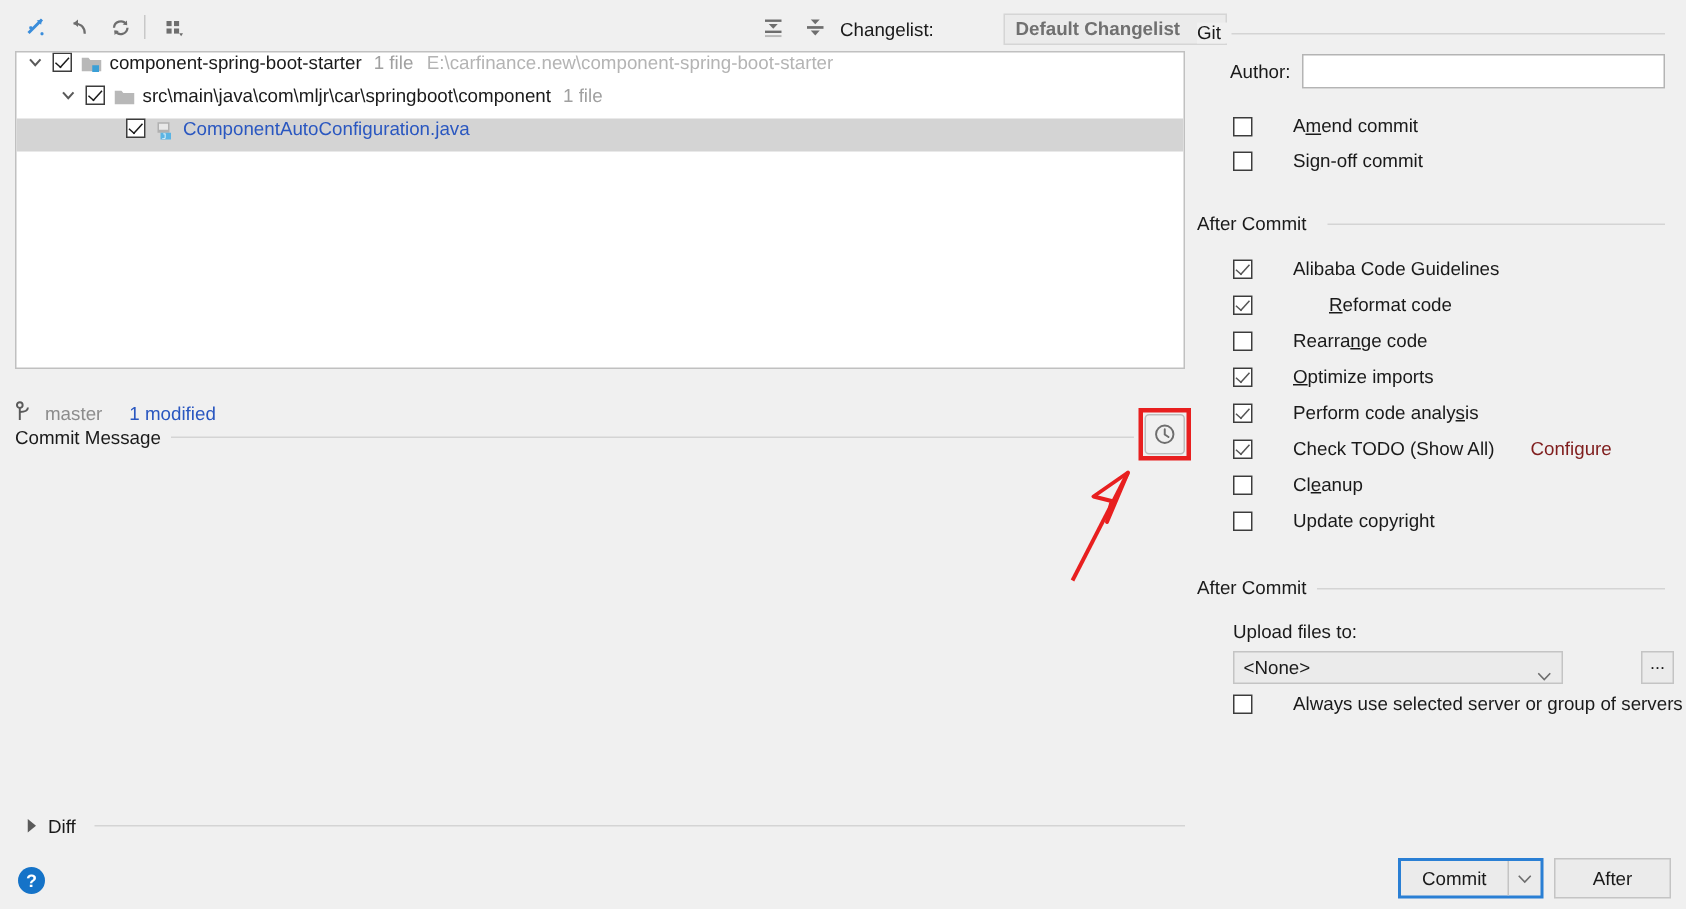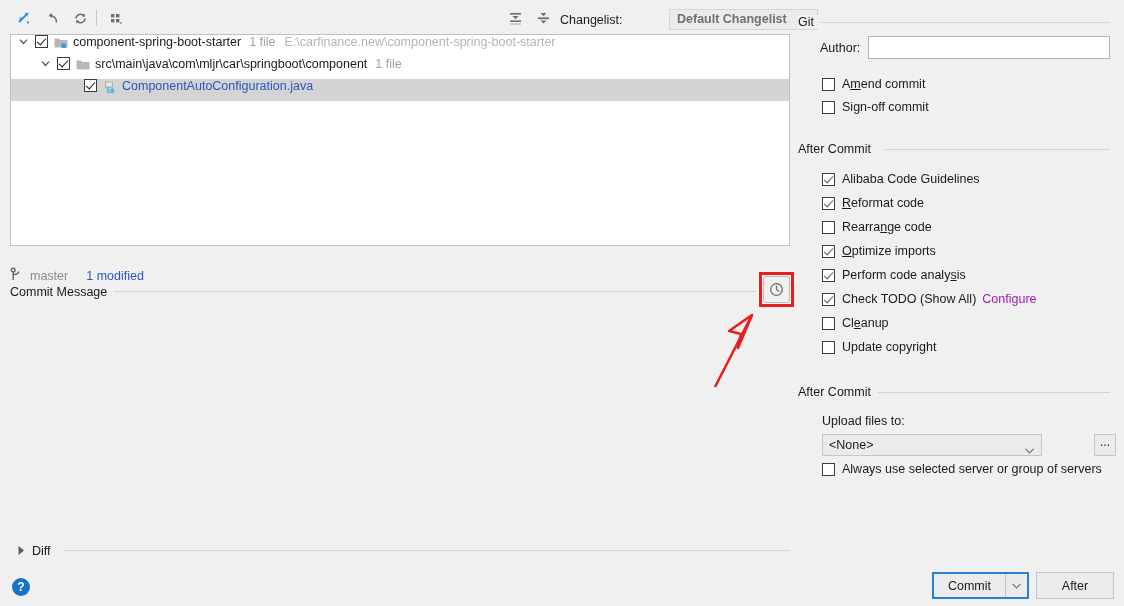--- a/index.html
+++ b/index.html
@@ -280,26 +280,27 @@
     position: absolute;
     display: flex;
     align-items: center;
     cursor: pointer;
     white-space: nowrap;
   }
   .r-check .cb { margin-right: 7px; }
   .r-check-label {
     font-size: 12.5px;
     color: #1a1a1a;
+    margin-left: 20px;
   }
   .mn { text-decoration: underline; text-underline-offset: 1px; }
   .cfg-link {
     font-size: 12.5px;
-    color: #a21caf;
-    margin-left: 6px;
+    color: #7f1d1d;
+    margin-left: 24px;
     cursor: pointer;
   }
   .upload-combo {
     position: absolute;
     left: 32px; top: 434px;
     width: 220px; height: 22px;
     background: #ebebeb;
     border: 1px solid #c4c4c4;
     box-sizing: border-box;
     cursor: pointer;
@@ -546,21 +547,21 @@
       <span class="r-check-label">Si<span class="mn">g</span>n-off commit</span>
     </div>
 
     <div class="sect-title" style="left:8px; top:142px;">After Commit</div>
     <div class="sect-rule" style="left:95px; top:149px; width:225px;"></div>
 
     <div class="r-check" style="left:32px; top:172px;">
       <span class="cb gray checked"></span>
       <span class="r-check-label">Alibaba Code Guidelines</span>
     </div>
-    <div class="r-check" style="left:32px; top:196px;">
+    <div class="r-check" style="left:32px; top:196px;gap:24px;">
       <span class="cb gray checked"></span>
       <span class="r-check-label"><span class="mn">R</span>eformat code</span>
     </div>
     <div class="r-check" style="left:32px; top:220px;">
       <span class="cb"></span>
       <span class="r-check-label">Rearra<span class="mn">n</span>ge code</span>
     </div>
     <div class="r-check" style="left:32px; top:244px;">
       <span class="cb gray checked"></span>
       <span class="r-check-label"><span class="mn">O</span>ptimize imports</span>

